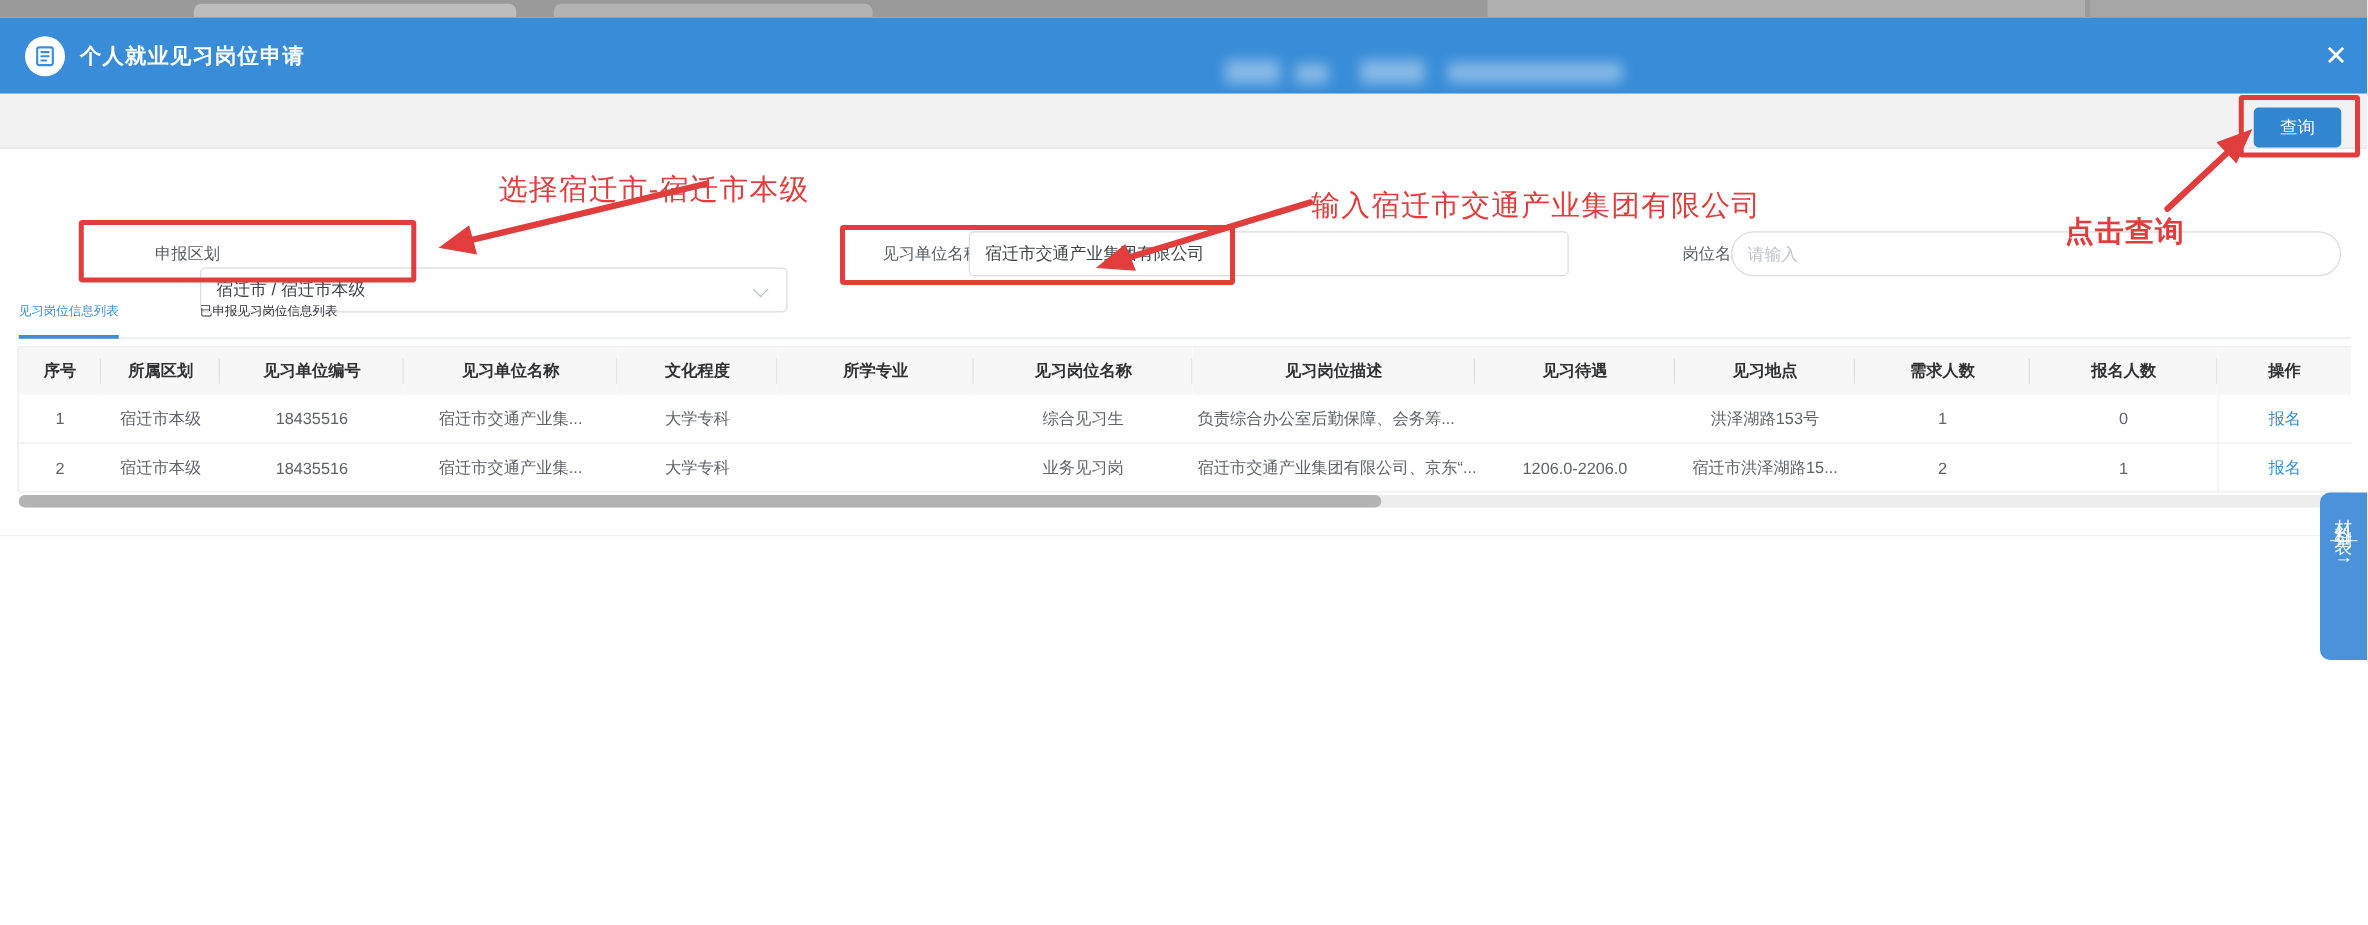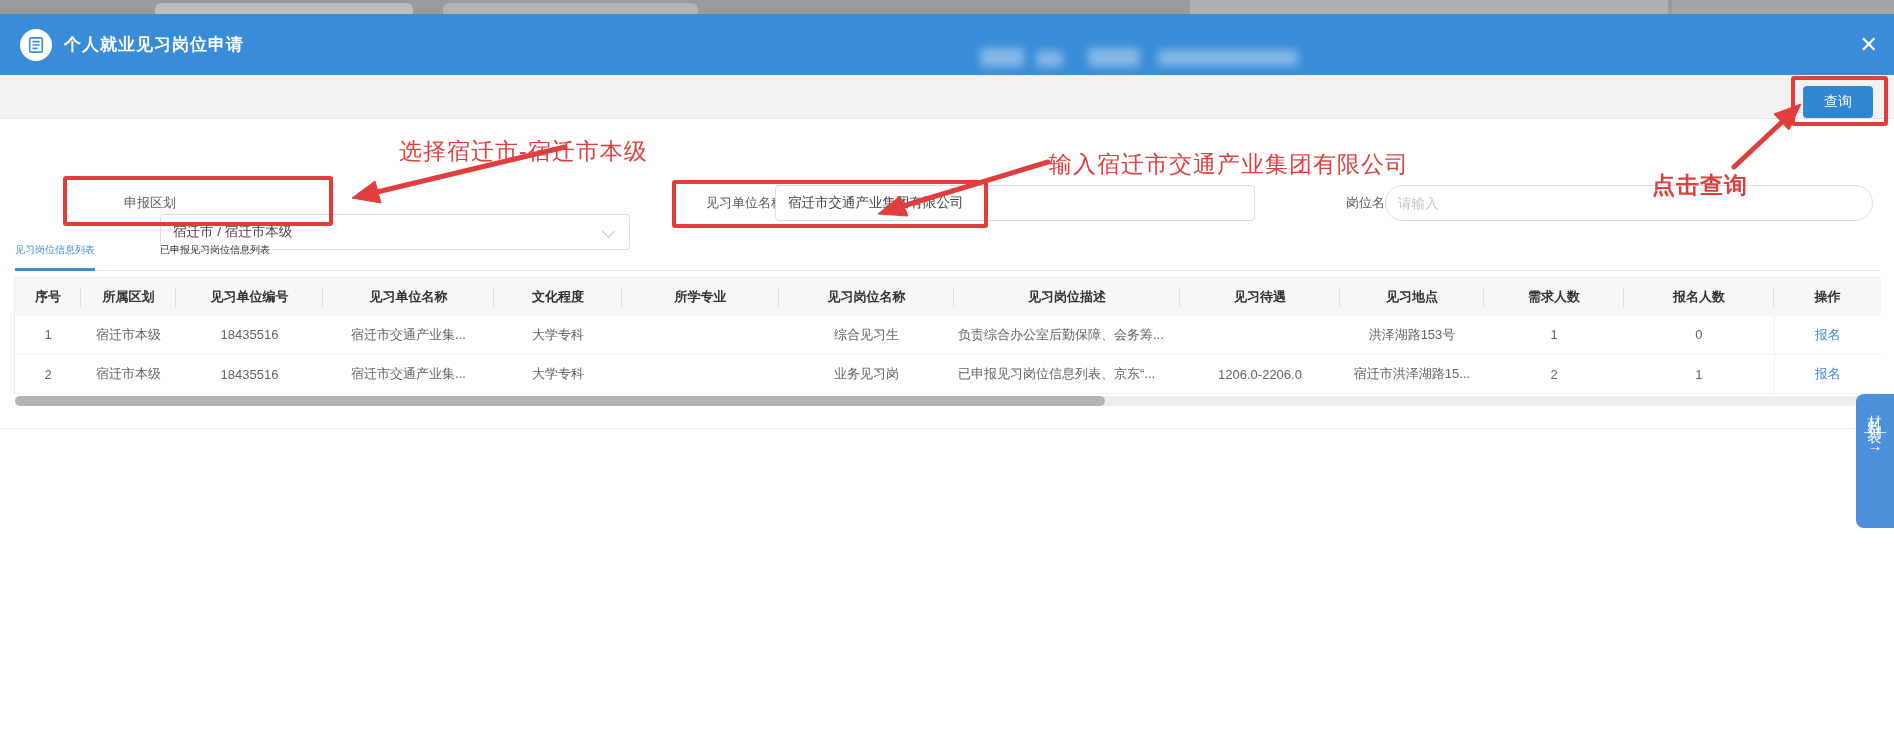--- a/index.html
+++ b/index.html
@@ -186,21 +186,21 @@
             <td class="action"><a class="signup">报名</a></td>
           </tr>
           <tr>
             <td>2</td>
             <td>宿迁市本级</td>
             <td>18435516</td>
             <td>宿迁市交通产业集...</td>
             <td>大学专科</td>
             <td></td>
             <td>业务见习岗</td>
-            <td class="desc">已申报见习岗位信息列表、京东“...</td>
+            <td class="desc">宿迁市交通产业集团有限公司、京东“...</td>
             <td>1206.0-2206.0</td>
             <td>宿迁市洪泽湖路15...</td>
             <td>2</td>
             <td>1</td>
             <td class="action"><a class="signup">报名</a></td>
           </tr>
         </tbody>
       </table>
   </div>
 

